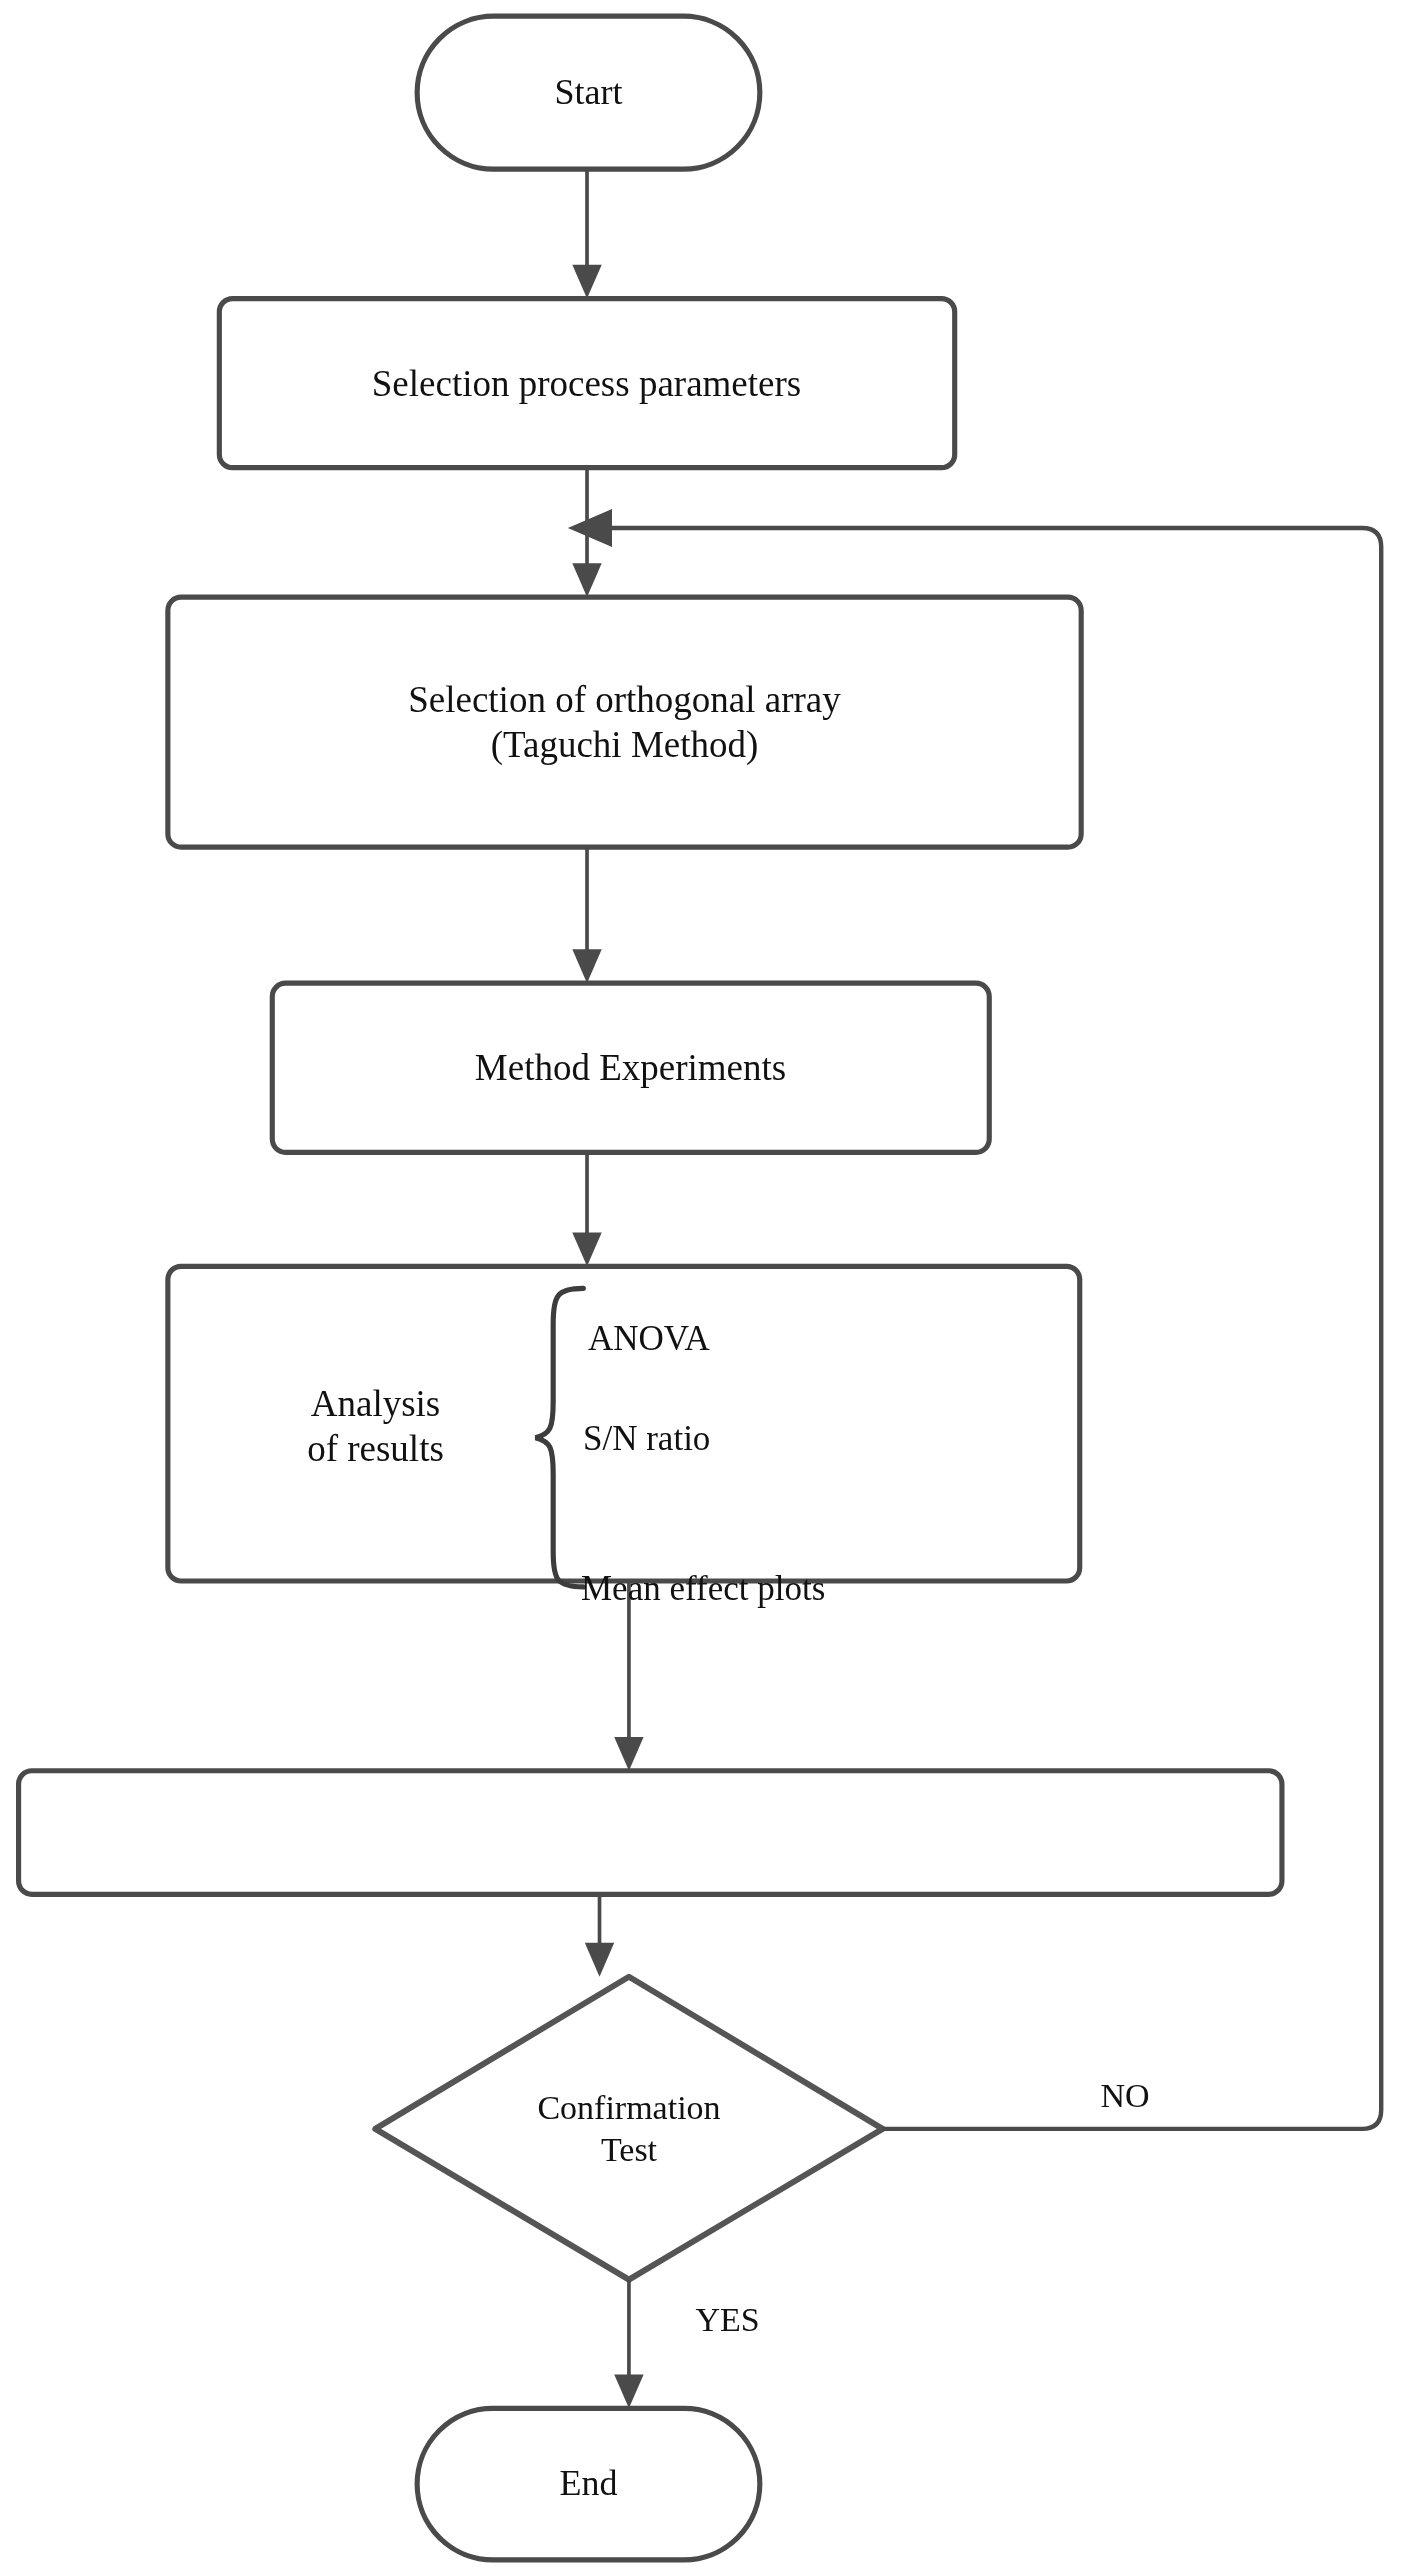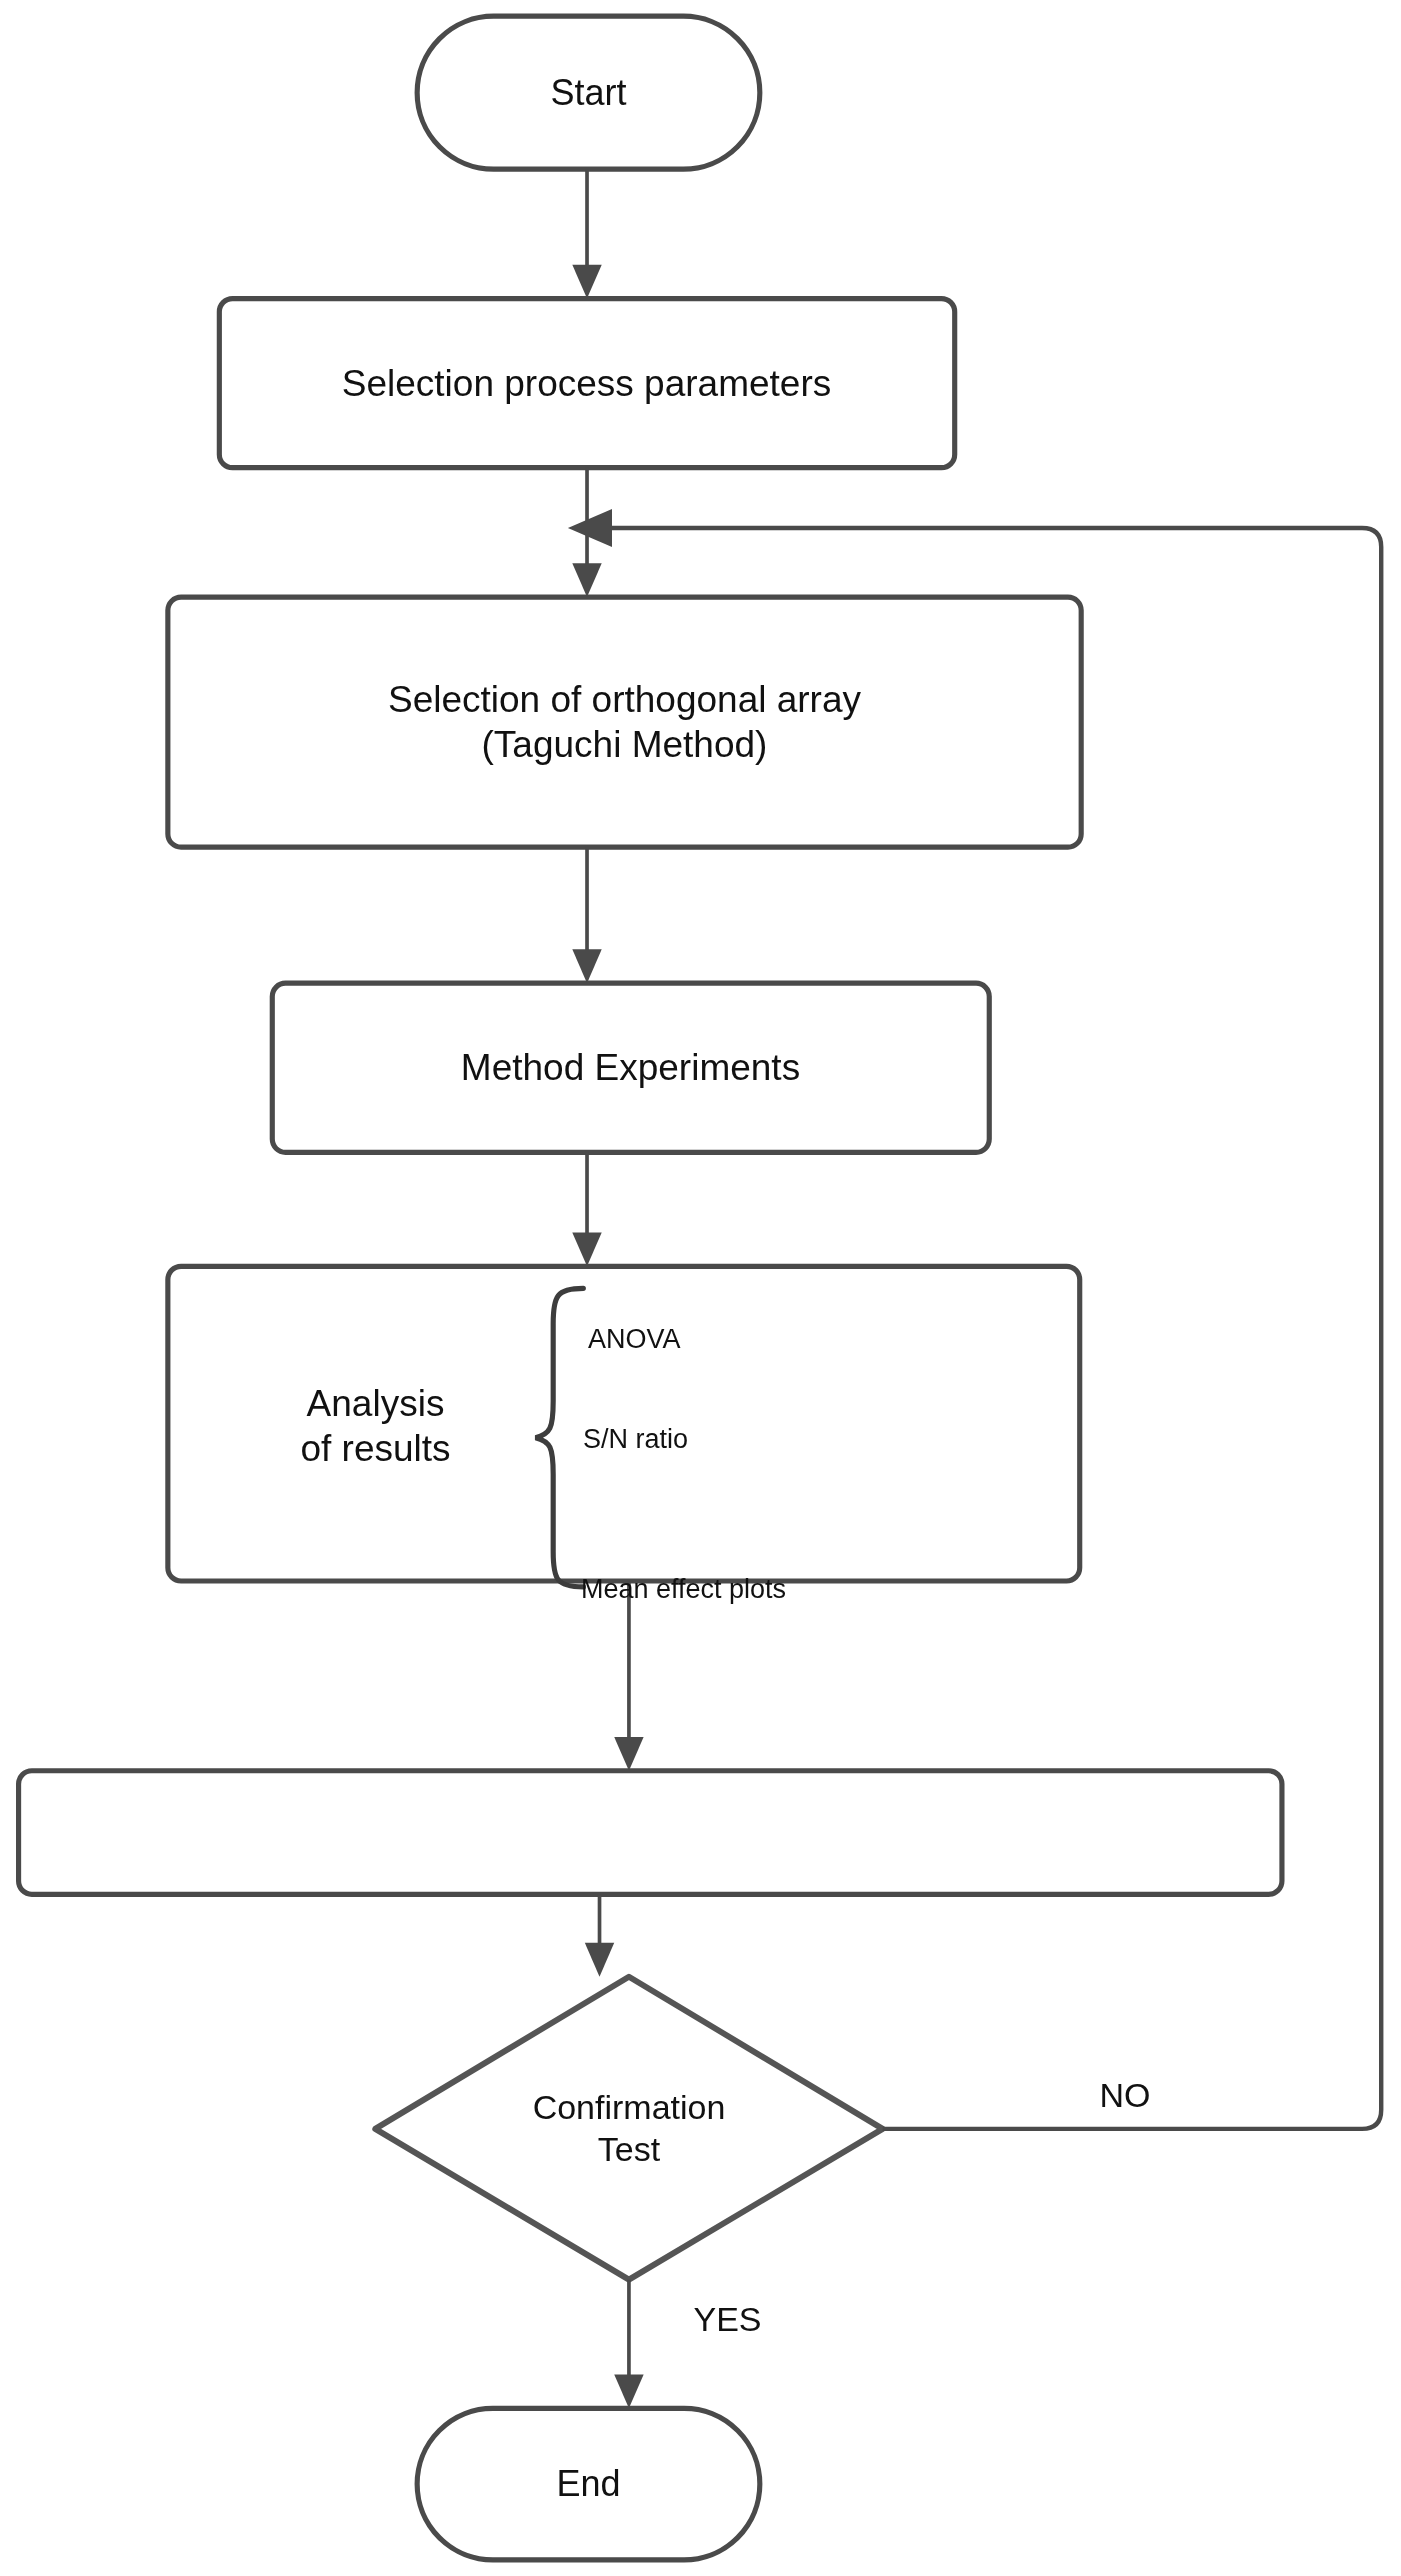--- a/index.html
+++ b/index.html
@@ -56,30 +56,30 @@
     stroke-width: 7;
     stroke-linecap: round;
   }
   .node-label {
     position: absolute;
     display: flex;
     align-items: center;
     justify-content: center;
     text-align: center;
     color: #111111;
-    font-family: Liberation Sans, sans-serif;
+    font-family: Liberation Serif, serif;
     line-height: 1.22;
     white-space: pre-line;
     pointer-events: none;
   }
   .t-terminal  { font-size: 36px; }
   .t-process   { font-size: 37px; }
   .t-process-2 { font-size: 37px; text-align: center; }
   .t-decision  { font-size: 34px; }
-  .t-sub       { font-size: 27px; }
+  .t-sub       { font-size: 35px; }
   .t-edge      { font-size: 34px; }
   .left-label {
     justify-content: center;
   }
   .sub-item {
     justify-content: flex-start;
   }
 </style>
 </head>
 <body>

